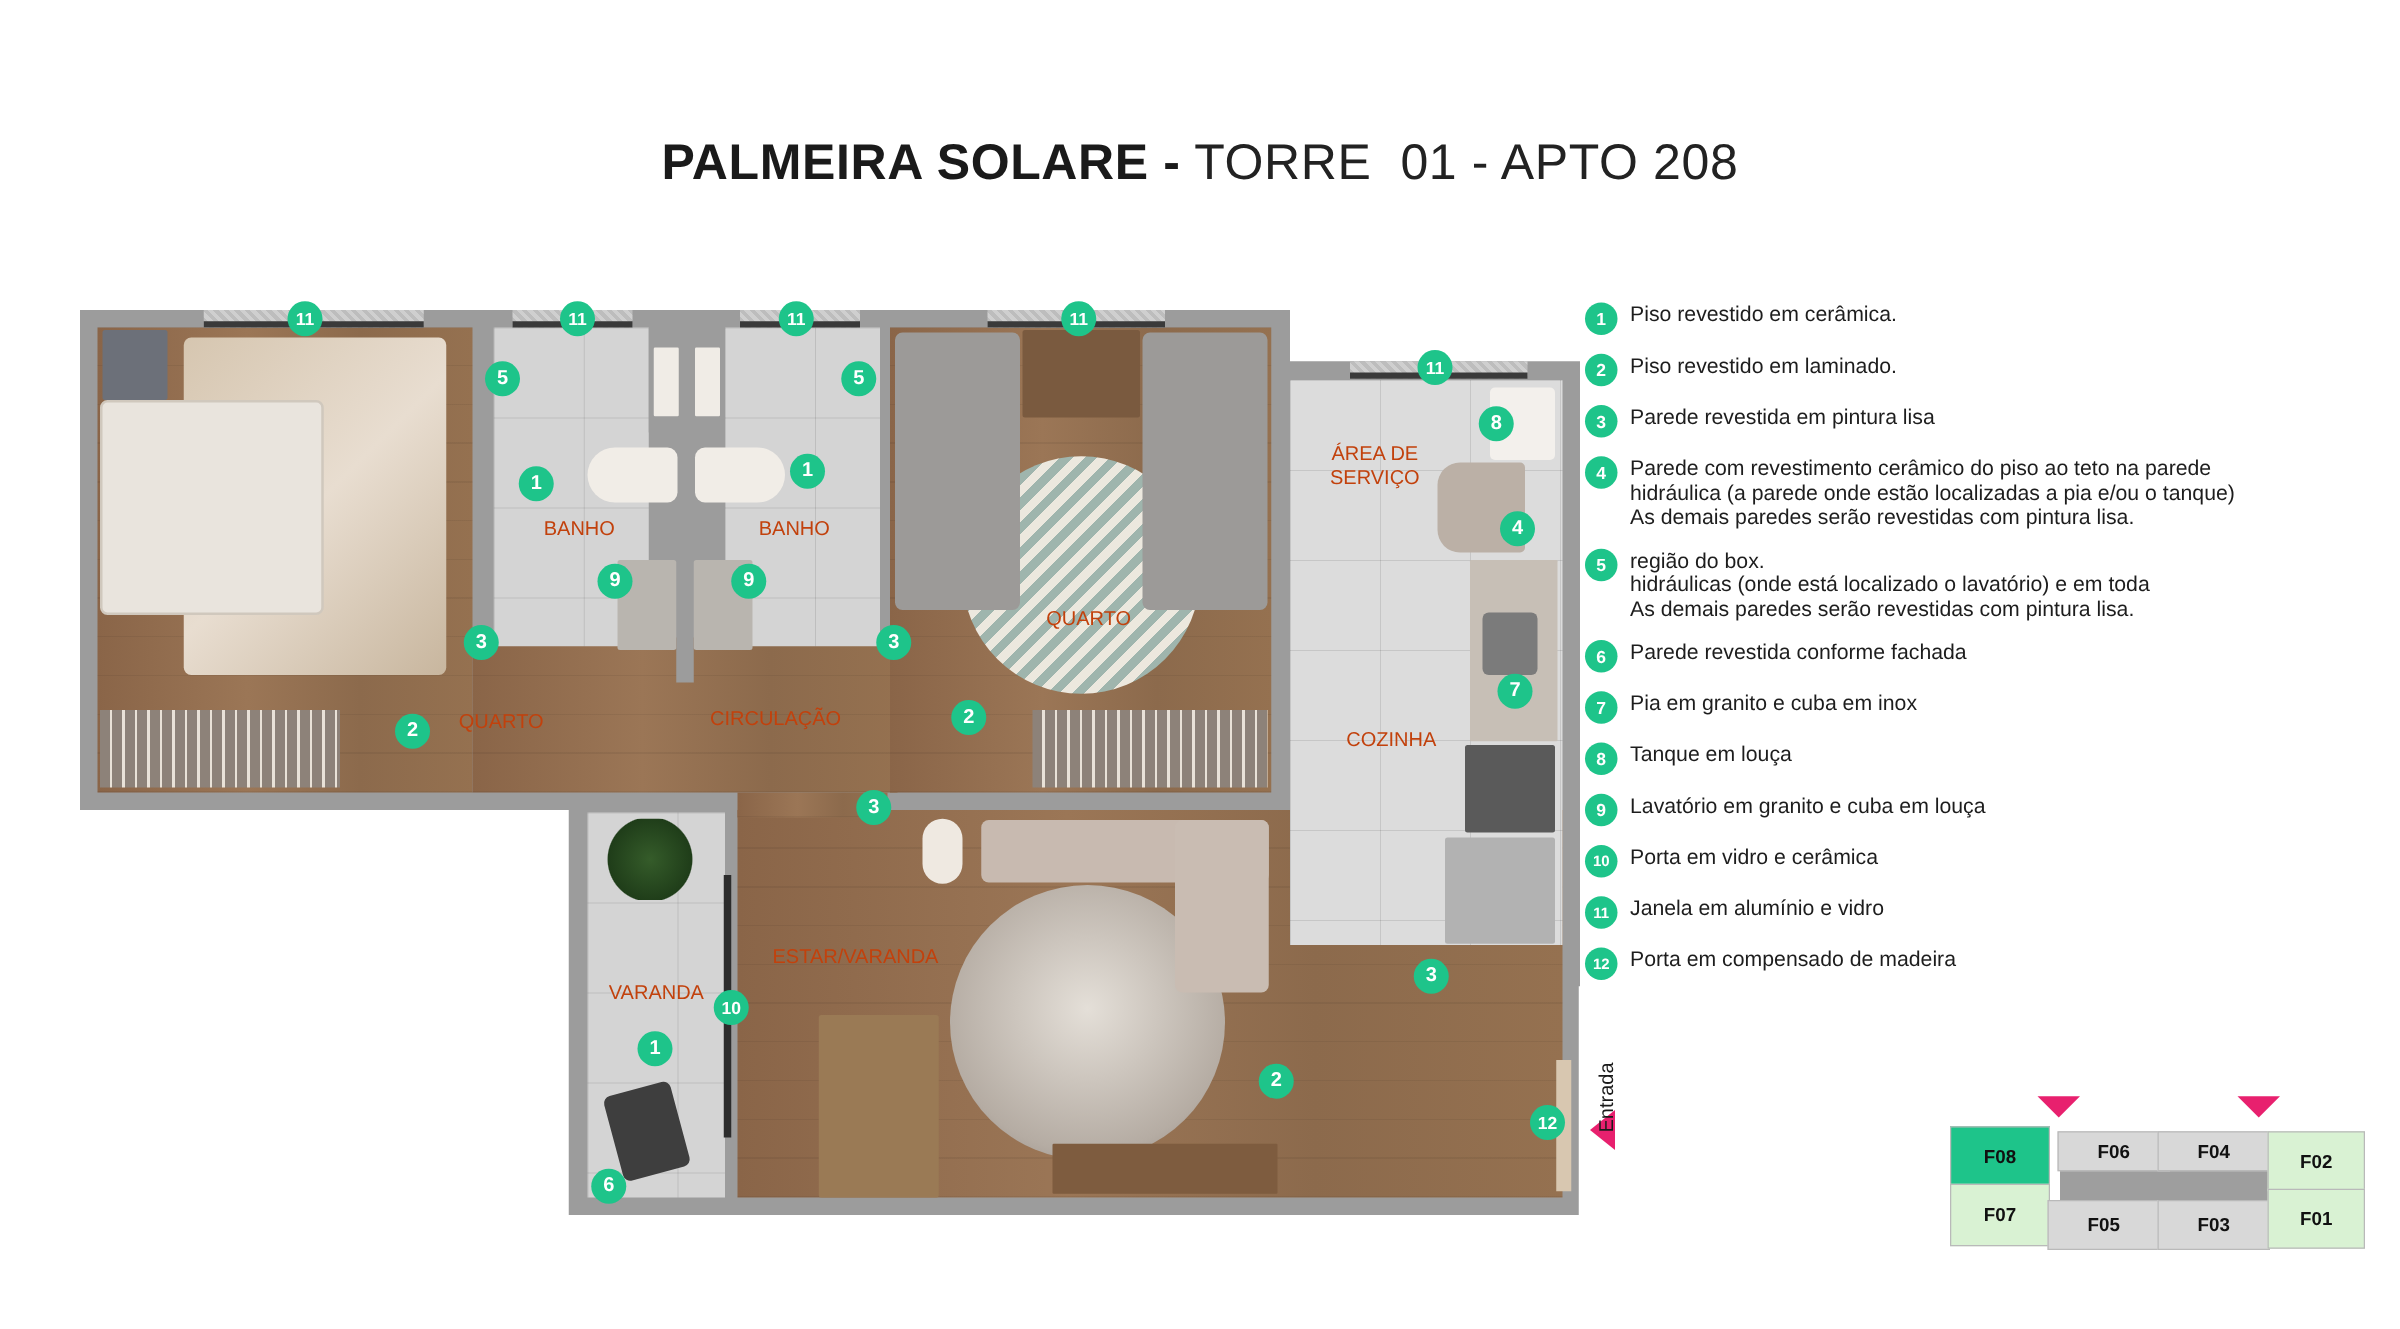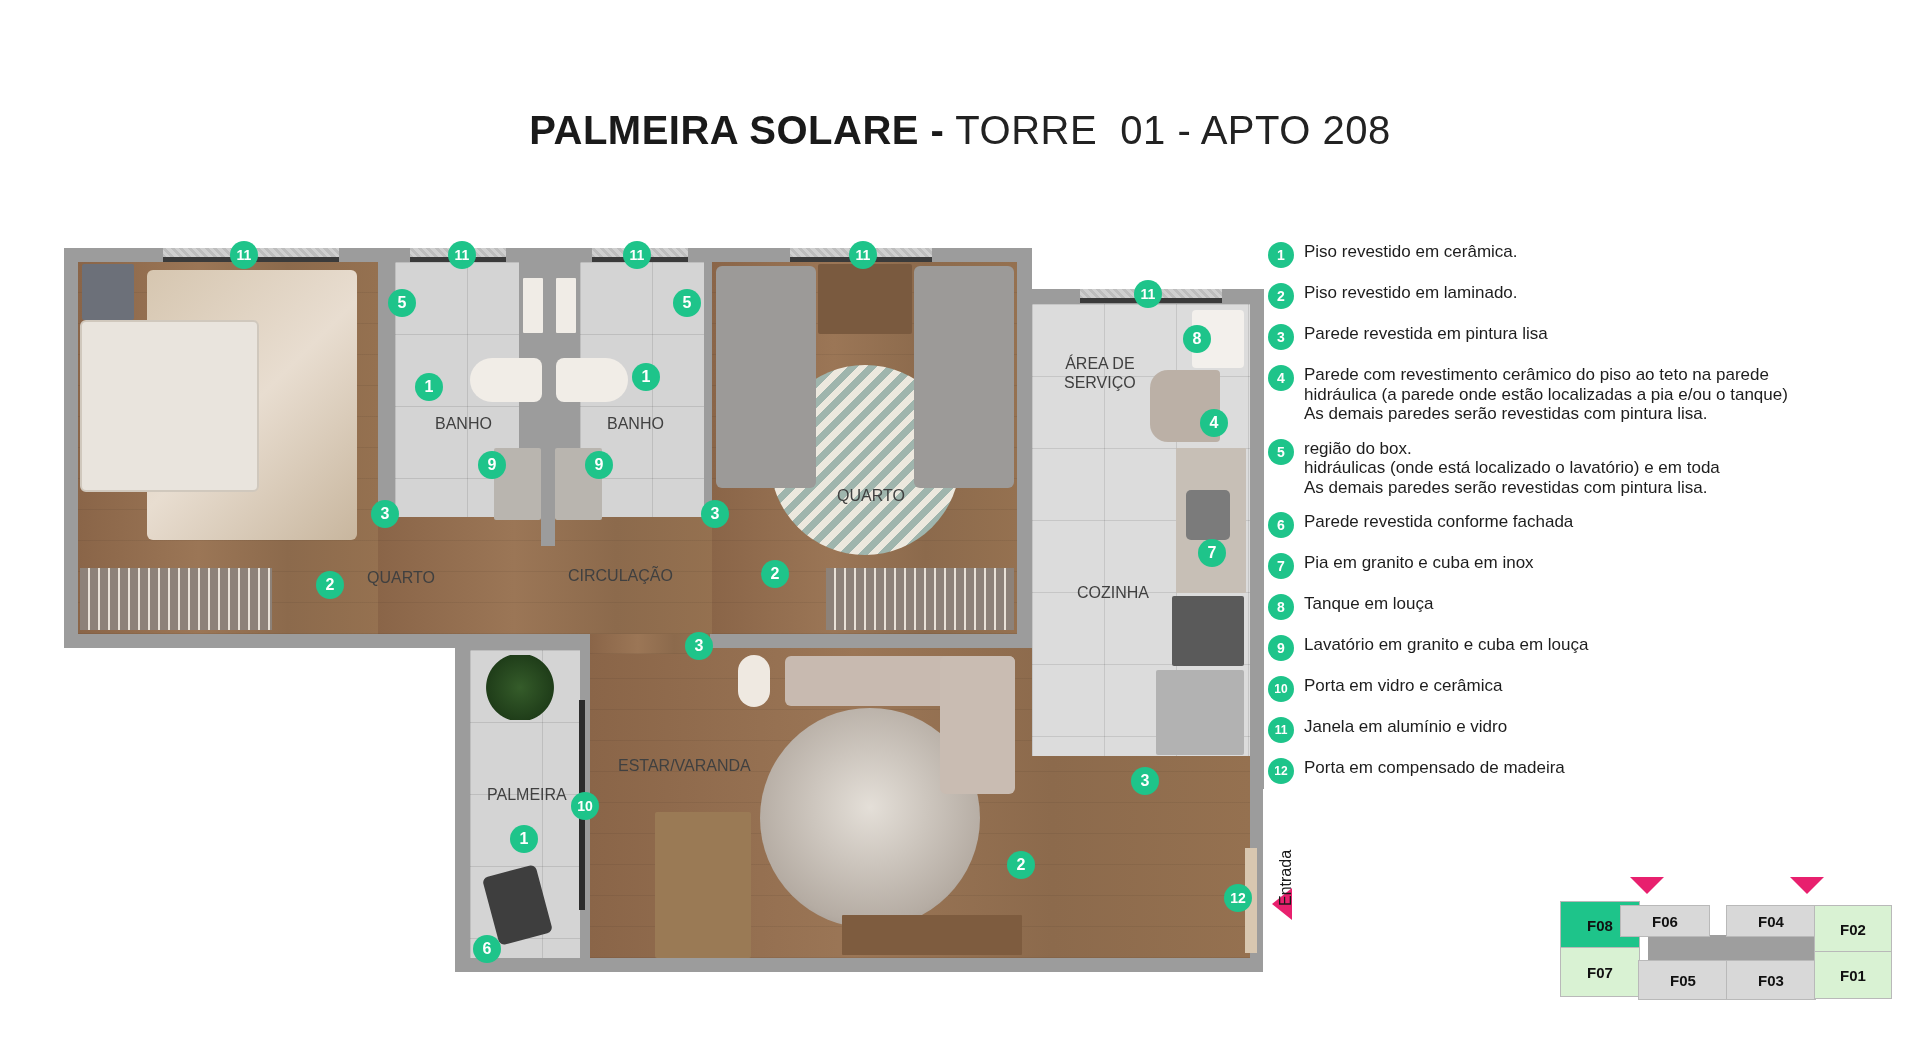--- a/index.html
+++ b/index.html
@@ -12,21 +12,21 @@
   
   .wall{position:absolute;background:#9c9c9c;}
   .wood{position:absolute;background:
      repeating-linear-gradient(0deg, rgba(0,0,0,0.06) 0 1px, transparent 1px 31px),
      linear-gradient(90deg,#8a6548,#9b7656 40%,#8c6a4c 70%,#957150);}
   .tile{position:absolute;background-color:#d4d4d4;
      background-image:linear-gradient(rgba(0,0,0,0.10) 1px, transparent 1px),linear-gradient(90deg, rgba(0,0,0,0.10) 1px, transparent 1px);
      background-size:72px 72px;}
   .window{position:absolute;background:repeating-linear-gradient(45deg,#cfcfcf 0 3px,#bdbdbd 3px 6px);}
   .window::after{content:"";position:absolute;left:0;right:0;bottom:0;height:5px;background:#3a3a3a;}
-  .room-label{position:absolute;font-size:16px;color:#404040;text-align:center;line-height:19px;white-space:pre;}
+  .room-label{position:absolute;font-size:16px;color:#c2410c;text-align:center;line-height:19px;white-space:pre;}
   .badge{position:absolute;width:28px;height:28px;border-radius:50%;background:#1ec48a;color:#fff;font-weight:bold;font-size:16px;line-height:28px;text-align:center;font-family:"Liberation Sans",sans-serif;}
   .badge.sm{font-size:14px;}
   .furn{position:absolute;border-radius:6px;}
   .rug-round{position:absolute;border-radius:50%;}
 
   
   #legend{position:absolute;left:1268px;top:242px;width:630px;}
   .leg-item{display:flex;align-items:flex-start;margin-bottom:15px;}
   .leg-badge{flex:0 0 26px;width:26px;height:26px;border-radius:50%;background:#1ec48a;color:#fff;font-weight:bold;font-size:14px;line-height:26px;text-align:center;margin-right:10px;margin-top:0px;}
   .leg-text{font-size:17px;line-height:19.5px;color:#1d1d1d;}
@@ -117,21 +117,21 @@
 
   <div class="room-label" style="left:367px;top:568px;">QUARTO</div>
   <div class="room-label" style="left:435px;top:414px;">BANHO</div>
   <div class="room-label" style="left:607px;top:414px;">BANHO</div>
   <div class="room-label" style="left:568px;top:566px;">CIRCULAÇÃO</div>
   <div class="room-label" style="left:837px;top:486px;">QUARTO</div>
   <div class="room-label" style="left:1064px;top:354px;">ÁREA DE
 SERVIÇO</div>
   <div class="room-label" style="left:1077px;top:583px;">COZINHA</div>
   <div class="room-label" style="left:618px;top:756px;">ESTAR/VARANDA</div>
-  <div class="room-label" style="left:487px;top:785px;">PALMEIRA</div>
+  <div class="room-label" style="left:487px;top:785px;">VARANDA</div>
 
   <div class="badge sm" style="left:230px;top:241px;">11</div>
   <div class="badge sm" style="left:448px;top:241px;">11</div>
   <div class="badge sm" style="left:623px;top:241px;">11</div>
   <div class="badge sm" style="left:849px;top:241px;">11</div>
   <div class="badge sm" style="left:1134px;top:280px;">11</div>
 
   <div class="badge" style="left:388px;top:289px;">5</div>
   <div class="badge" style="left:673px;top:289px;">5</div>
   <div class="badge" style="left:415px;top:373px;">1</div>
@@ -239,19 +239,19 @@
       </div>
     </div>
 </div>
 
 <div id="keyplan">
   <div class="tri" style="left:70px;top:2px;"></div>
   <div class="tri" style="left:230px;top:2px;"></div>
   <div class="kp core" style="left:88px;top:60px;width:174px;height:25px;"></div>
   <div class="kp sel" style="left:0px;top:26px;width:78px;height:46px;">F08</div>
   <div class="kp light" style="left:0px;top:72px;width:78px;height:48px;">F07</div>
-  <div class="kp grey" style="left:60px;top:30px;width:88px;height:30px;">F06</div>
+  <div class="kp grey" style="left:86px;top:30px;width:88px;height:30px;">F06</div>
   <div class="kp grey" style="left:166px;top:30px;width:88px;height:30px;">F04</div>
   <div class="kp grey" style="left:78px;top:85px;width:88px;height:38px;">F05</div>
   <div class="kp grey" style="left:166px;top:85px;width:88px;height:38px;">F03</div>
   <div class="kp light" style="left:254px;top:30px;width:76px;height:46px;">F02</div>
   <div class="kp light" style="left:254px;top:76px;width:76px;height:46px;">F01</div>
 </div>
 
 </body></html>

